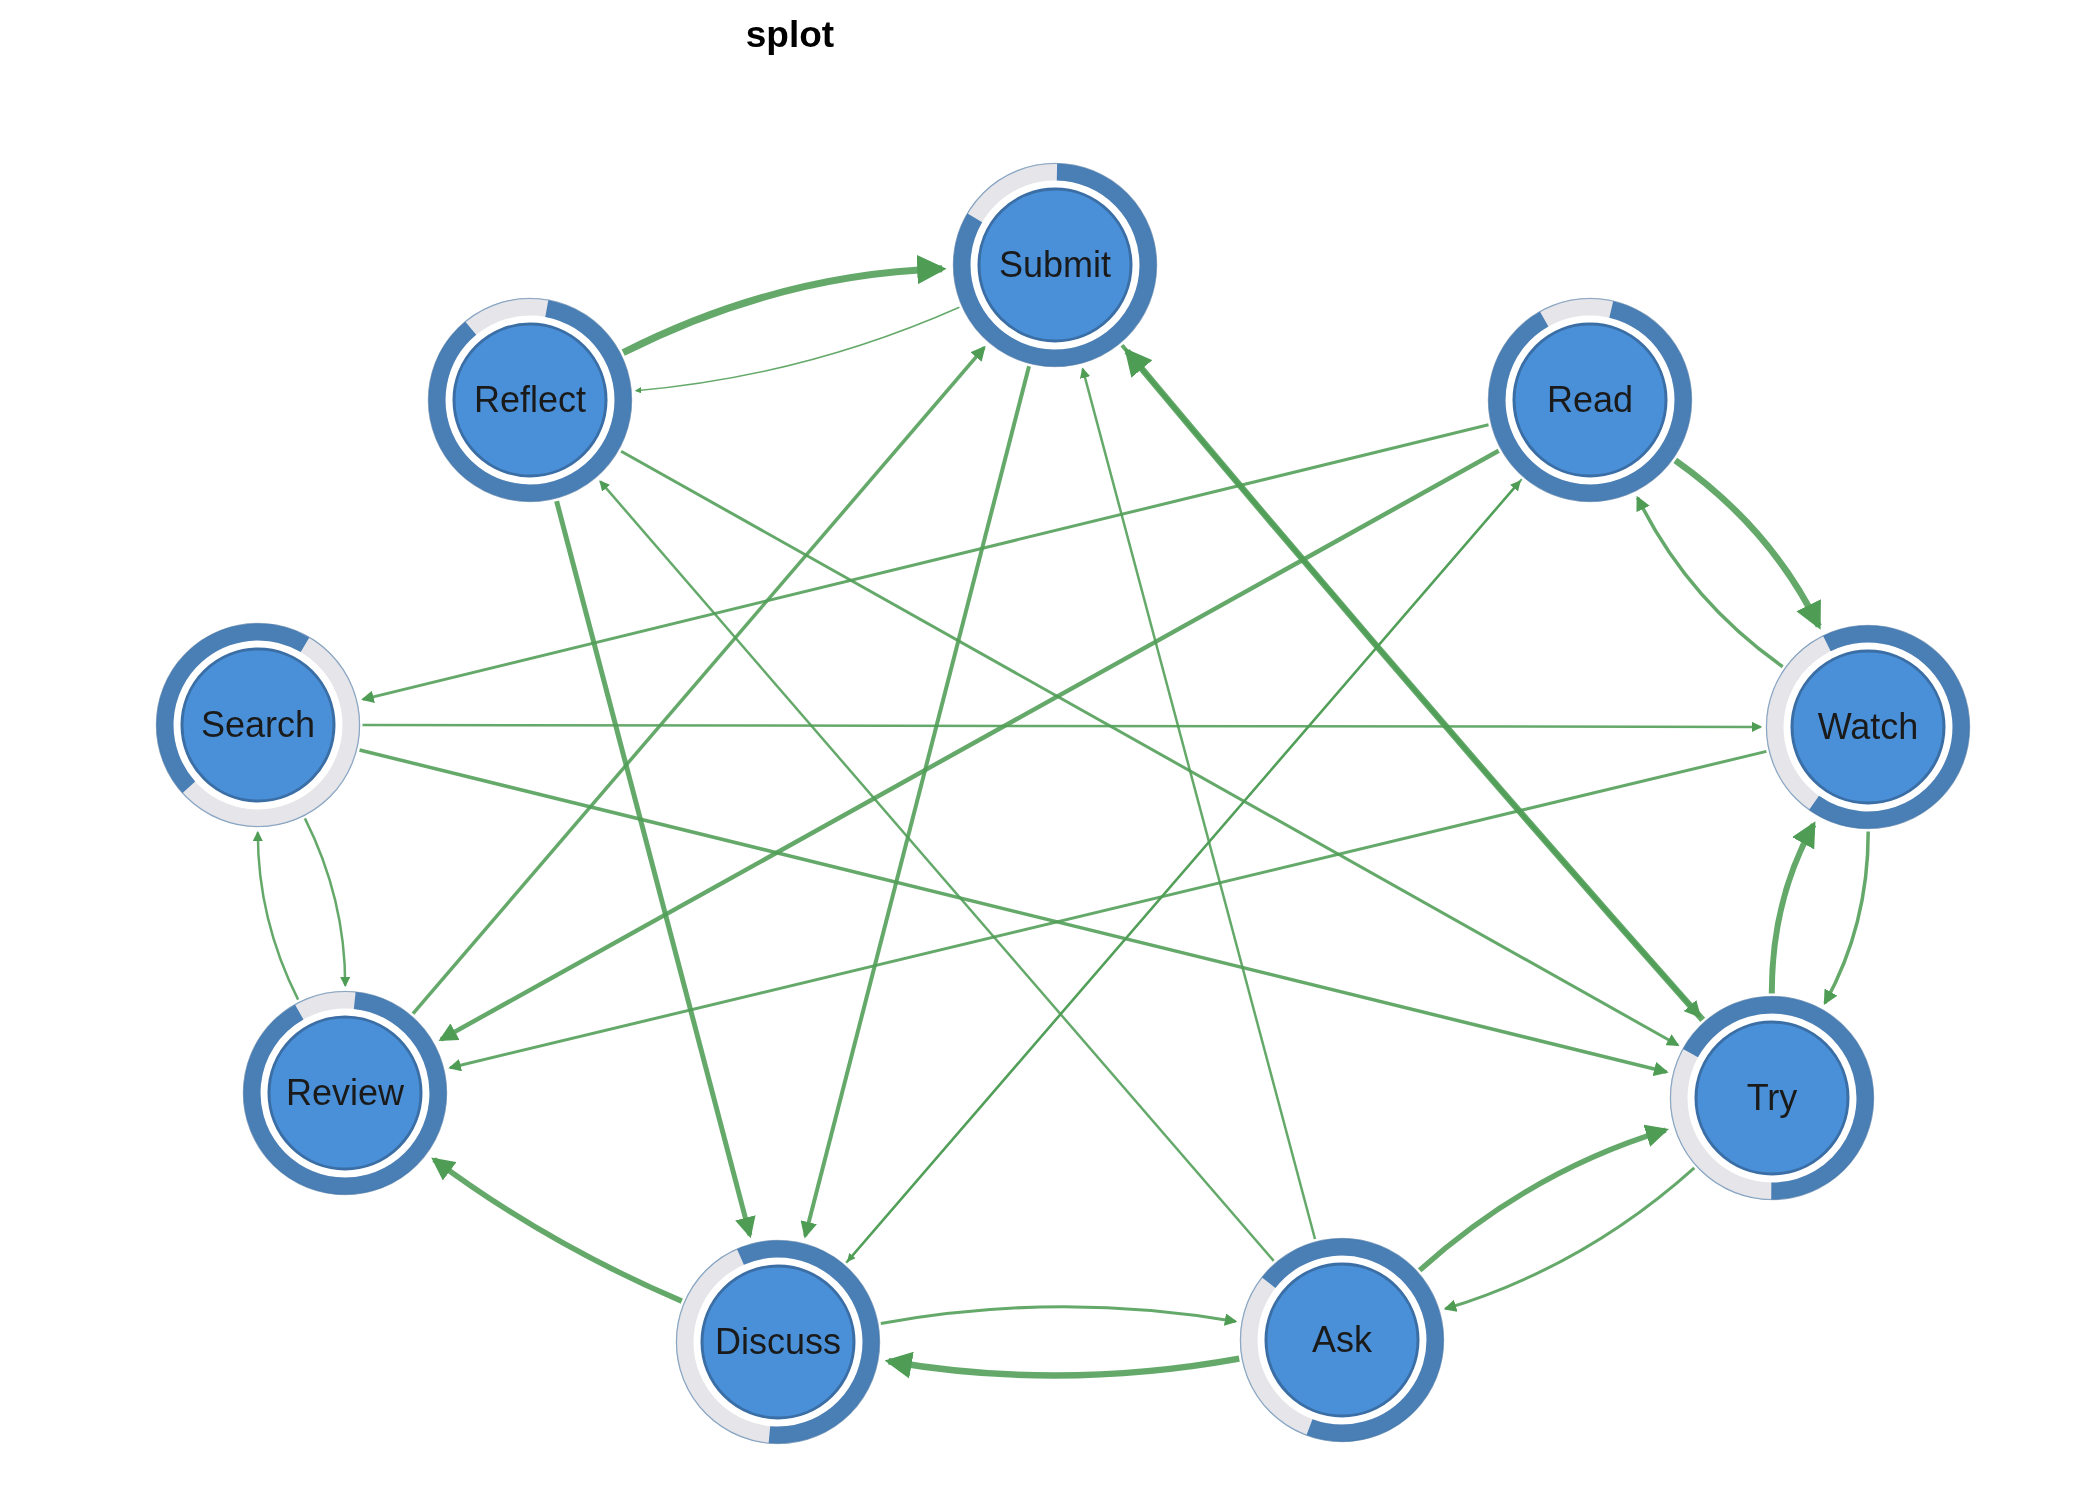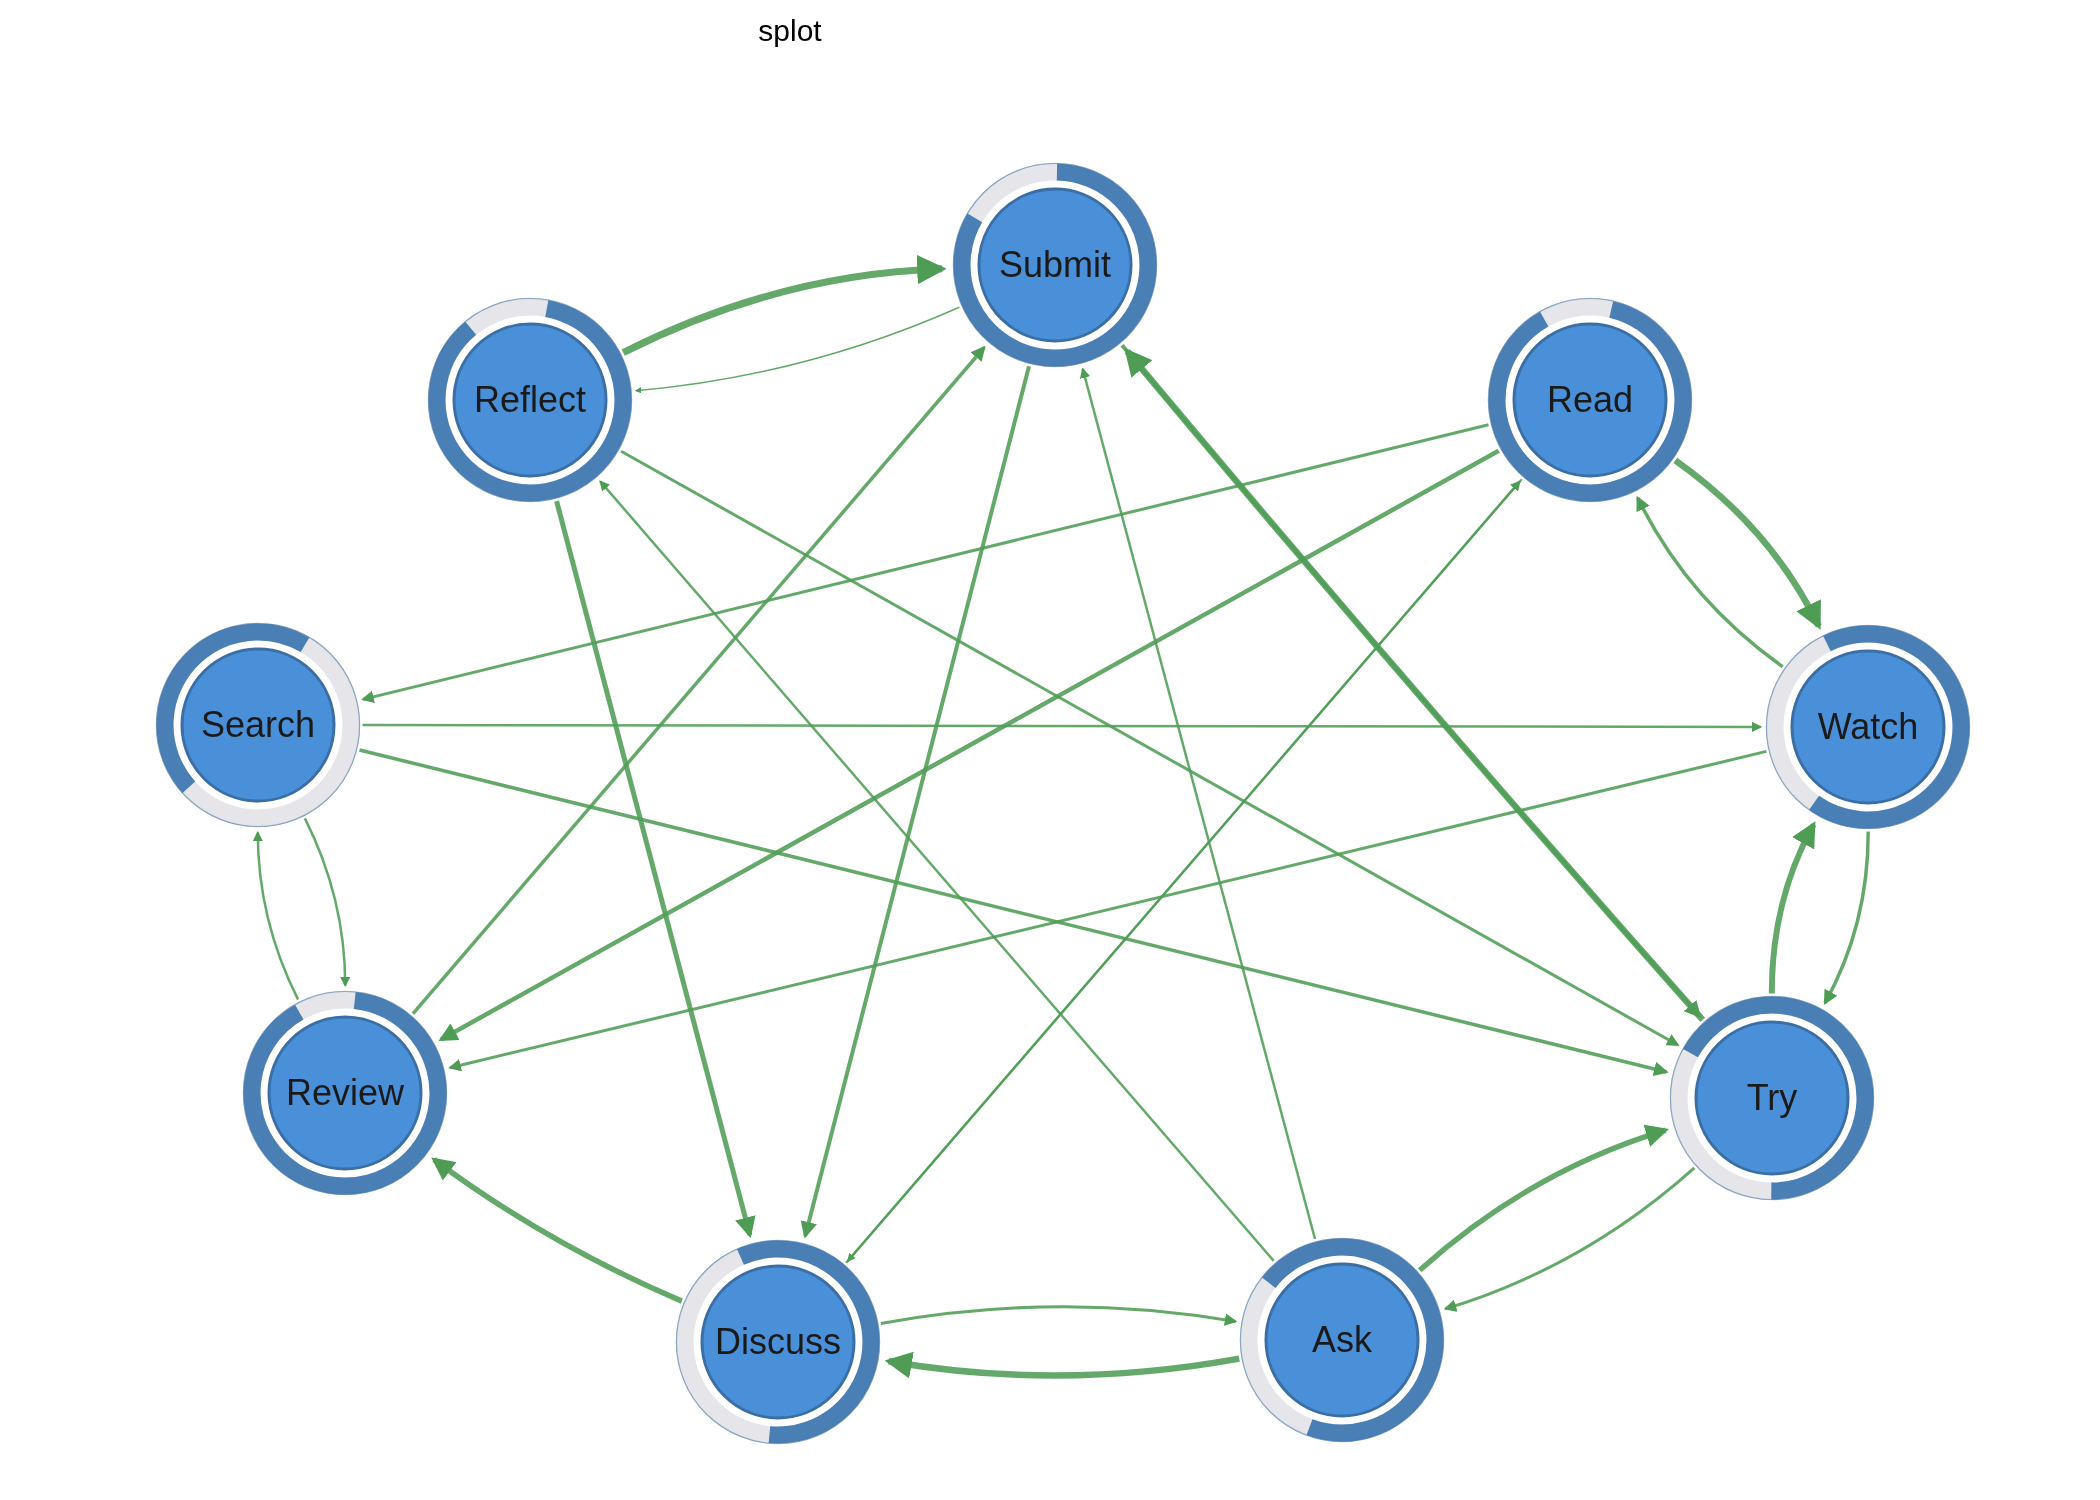--- a/index.html
+++ b/index.html
@@ -13,22 +13,22 @@
     position: relative;
     overflow: hidden;
     font-family: "Liberation Sans", sans-serif;
   }
   .chart-title {
     position: absolute;
     top: 14px;
     left: 0;
     width: 1580px;
     text-align: center;
-    font-size: 30px;
-    font-weight: normal;
+    font-size: 37px;
+    font-weight: bold;
     color: #000000;
   }
   svg.diagram {
     position: absolute;
     left: 0;
     top: 0;
     width: 2100px;
     height: 1500px;
   }
   svg.diagram text {

